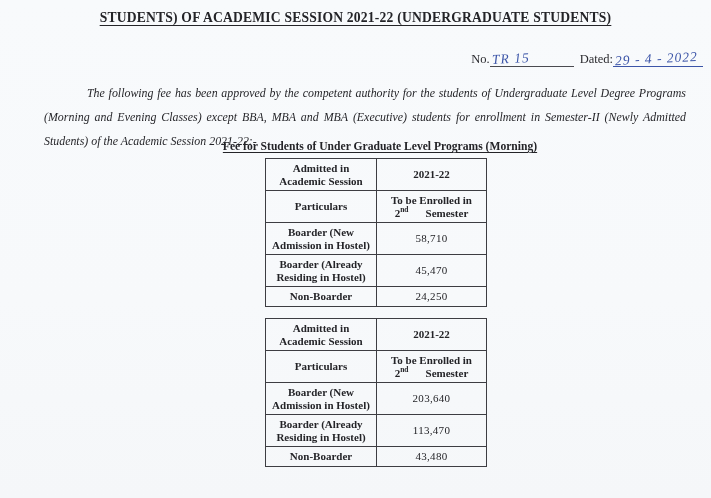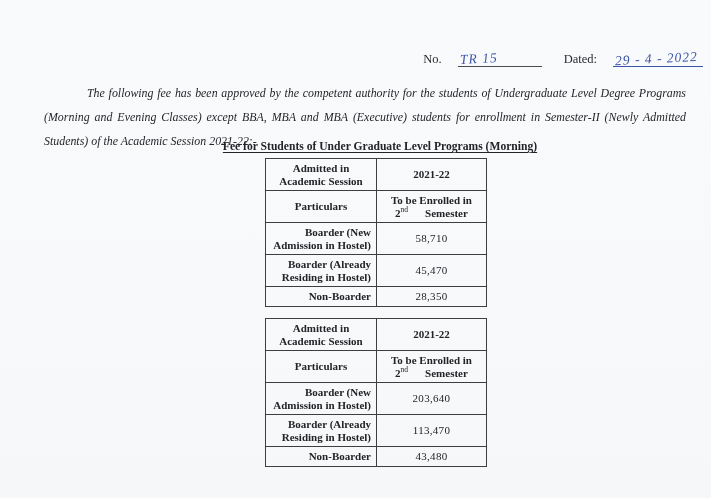--- a/index.html
+++ b/index.html
@@ -27,21 +27,21 @@
   }
   .title .tline{
     text-decoration:underline;
     text-underline-offset:2.5px;
     text-decoration-thickness:1.3px;
   }
   
   .refline{
     position:absolute;top:50px;right:8px;
     font-size:12.5px;
-    display:flex;align-items:flex-end;gap:16px;
+    display:flex;align-items:flex-end;gap:0;
     color:#2a2a2e;
   }
   .hw{
     font-style:italic;
     color:var(--ink,#3c55a8);
     font-size:13.5px;
     display:inline-block;
     transform:rotate(-3deg) translateY(1px);
     letter-spacing:1px;
     white-space:nowrap;
@@ -94,31 +94,32 @@
     border:1.2px solid #3d3d42;
     font-size:11px;
     line-height:12.5px;
     padding:3px 5px;
     vertical-align:middle;
     color:#242428;
   }
   .ftable col.c1{width:111px;}
   .ftable col.c2{width:110px;}
   .cell-head{font-weight:bold;text-align:center;}
-  .cell-label{font-weight:bold;text-align:right;}
+  .cell-label{font-weight:bold;text-align:center;}
   .cell-value{text-align:center;font-size:11.6px;letter-spacing:.3px;}
-  .ftable sup{font-size:7.5px;font-weight:normal;line-height:0;}
+  .ftable sup{font-size:7.5px;font-weight:bold;line-height:0;}
   .sem-rest{margin-left:17px;}
 </style>
 </head>
 <body>
 
 <div class="page">
 
   <div class="title">
+    <div class="tline">STUDENTS) OF ACADEMIC SESSION 2021-22 (UNDERGRADUATE STUDENTS)</div>
   </div>
 
   <div class="refline">
     <span>No.</span>
     <span class="uline-no"><span class="hw">TR 15</span></span>
     <span>Dated:</span>
     <span class="uline-date"><span class="hw">29 - 4 - 2022</span></span>
   </div>
 
   <div class="para">The following fee has been approved by the competent authority for the students of Undergraduate Level Degree Programs (Morning and Evening Classes) except BBA, MBA and MBA (Executive) students for enrollment in Semester-II (Newly Admitted Students) of the Academic Session 2021-22:-</div>
@@ -147,21 +148,21 @@
       <tr>
         <td class="cell-label">Boarder (New Admission in Hostel)</td>
         <td class="cell-value">58,710</td>
       </tr>
       <tr>
         <td class="cell-label">Boarder (Already Residing in Hostel)</td>
         <td class="cell-value">45,470</td>
       </tr>
       <tr>
         <td class="cell-label">Non-Boarder</td>
-        <td class="cell-value">28,350</td>
+        <td class="cell-value">24,250</td>
       </tr>
     </tbody>
   </table>
 
 
   <table class="ftable t-evening">
     <colgroup>
         <col class="c1">
         <col class="c2">
       </colgroup>

